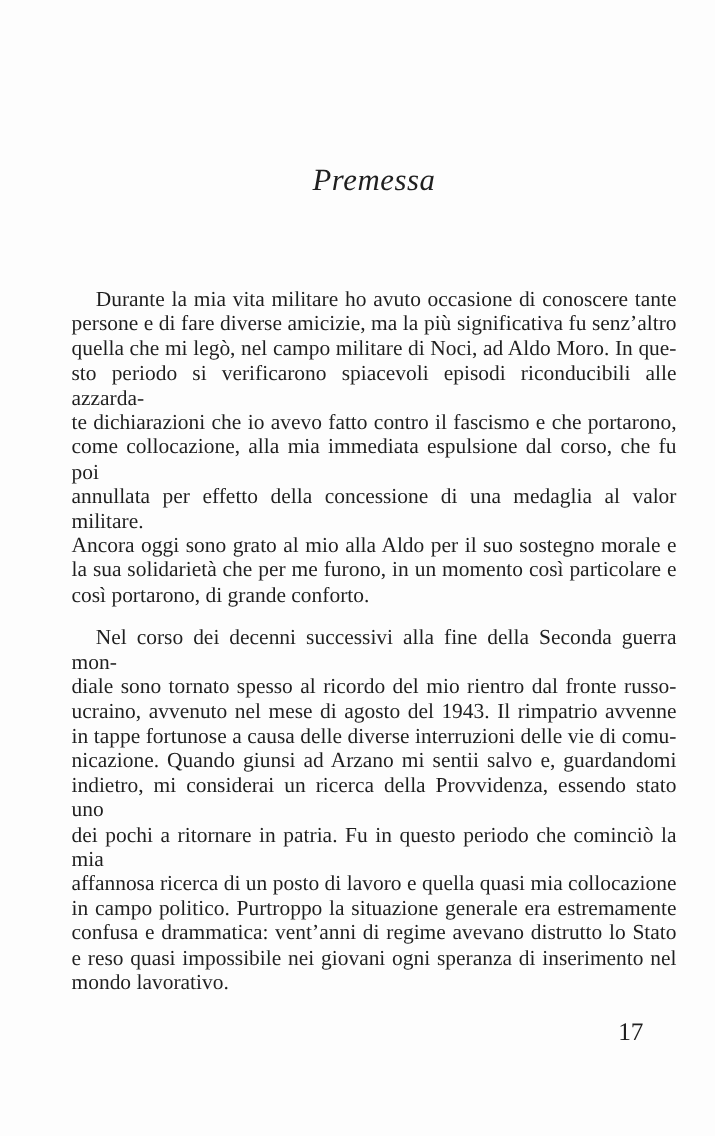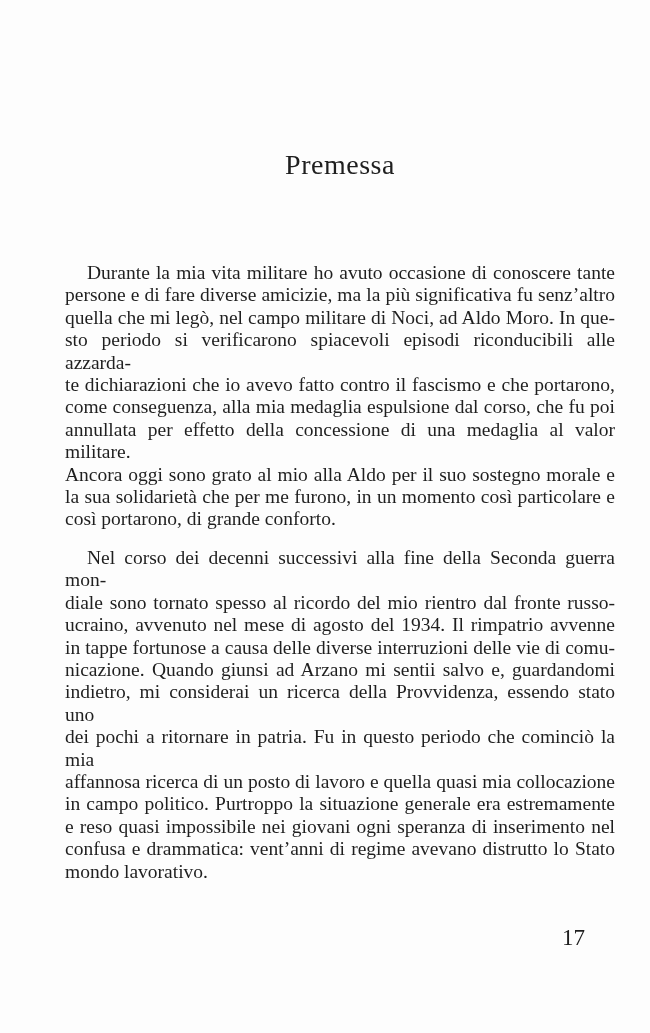--- a/index.html
+++ b/index.html
@@ -19,20 +19,21 @@
     color: var(--ink);
     overflow: hidden;
   }
   .title {
     position: absolute;
     left: 49px;
     top: 148px;
     width: 582px;
     margin: 0;
     text-align: center;
+    font-style: italic;
     font-weight: normal;
     font-size: 28px;
     line-height: 34px;
     letter-spacing: 0.5px;
     color: var(--ink);
   }
   .body-text {
     position: absolute;
     left: 49px;
     top: 246px;
@@ -70,36 +71,36 @@
 <div class="page">
   <h1 class="title">Premessa</h1>
 
   <div class="body-text" id="body-container">
       <div class="paragraph">
         <div class="line first">Durante la mia vita militare ho avuto occasione di conoscere tante</div>
         <div class="line">persone e di fare diverse amicizie, ma la più significativa fu senz’altro</div>
         <div class="line">quella che mi legò, nel campo militare di Noci, ad Aldo Moro. In que-</div>
         <div class="line">sto periodo si verificarono spiacevoli episodi riconducibili alle azzarda-</div>
         <div class="line">te dichiarazioni che io avevo fatto contro il fascismo e che portarono,</div>
-        <div class="line">come conseguenza, alla mia medaglia espulsione dal corso, che fu poi</div>
+        <div class="line">come collocazione, alla mia immediata espulsione dal corso, che fu poi</div>
         <div class="line">annullata per effetto della concessione di una medaglia al valor militare.</div>
         <div class="line">Ancora oggi sono grato al mio alla Aldo per il suo sostegno morale e</div>
         <div class="line">la sua solidarietà che per me furono, in un momento così particolare e</div>
         <div class="line last">così portarono, di grande conforto.</div>
       </div>
       <div class="paragraph">
         <div class="line first">Nel corso dei decenni successivi alla fine della Seconda guerra mon-</div>
         <div class="line">diale sono tornato spesso al ricordo del mio rientro dal fronte russo-</div>
-        <div class="line">ucraino, avvenuto nel mese di agosto del 1934. Il rimpatrio avvenne</div>
+        <div class="line">ucraino, avvenuto nel mese di agosto del 1943. Il rimpatrio avvenne</div>
         <div class="line">in tappe fortunose a causa delle diverse interruzioni delle vie di comu-</div>
         <div class="line">nicazione. Quando giunsi ad Arzano mi sentii salvo e, guardandomi</div>
         <div class="line">indietro, mi considerai un ricerca della Provvidenza, essendo stato uno</div>
         <div class="line">dei pochi a ritornare in patria. Fu in questo periodo che cominciò la mia</div>
         <div class="line">affannosa ricerca di un posto di lavoro e quella quasi mia collocazione</div>
         <div class="line">in campo politico. Purtroppo la situazione generale era estremamente</div>
+        <div class="line">confusa e drammatica: vent’anni di regime avevano distrutto lo Stato</div>
         <div class="line">e reso quasi impossibile nei giovani ogni speranza di inserimento nel</div>
-        <div class="line">confusa e drammatica: vent’anni di regime avevano distrutto lo Stato</div>
         <div class="line last">mondo lavorativo.</div>
       </div>
     </div>
 
   <div class="page-number">17</div>
 </div>
 
 </body></html>

